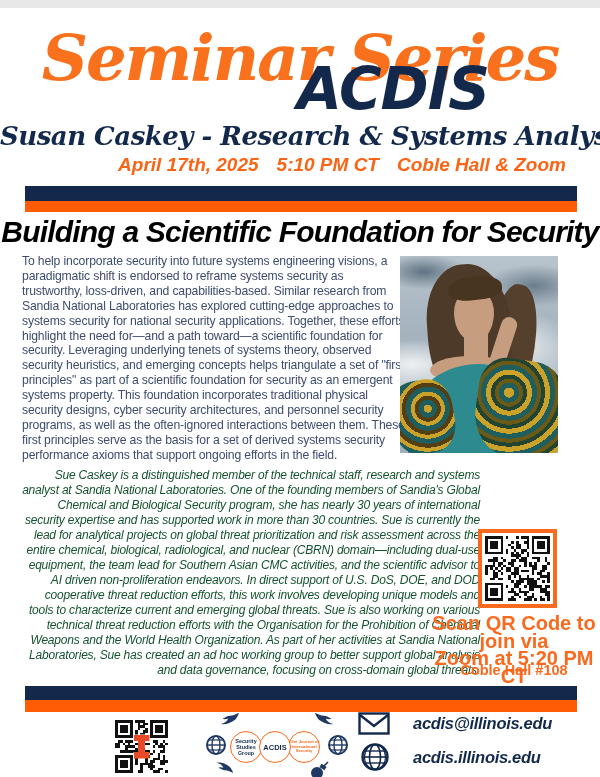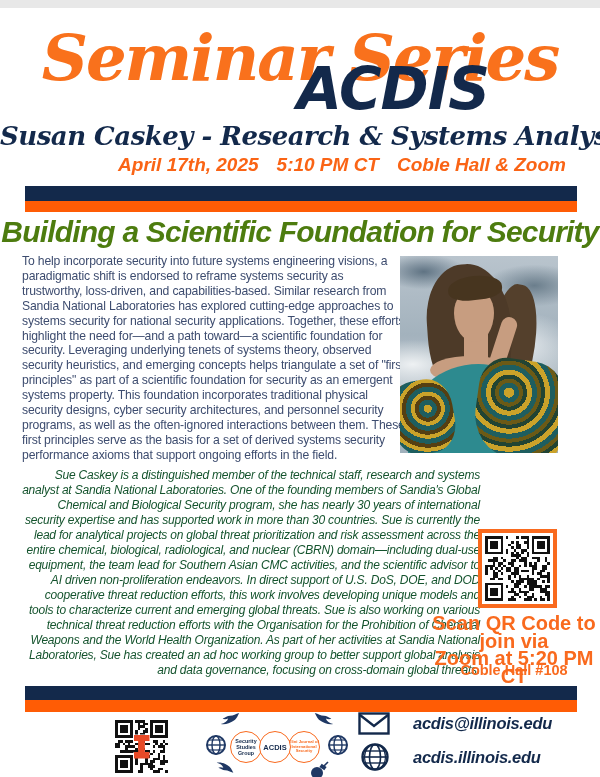--- a/index.html
+++ b/index.html
@@ -19,21 +19,21 @@
   .date-row{position:absolute;top:146px;left:84px;right:0;display:flex;justify-content:center;
     gap:18px;font-style:italic;font-weight:bold;font-size:19px;color:#FA6415;white-space:nowrap;}
 
   .bar{position:absolute;left:25px;width:552px;}
   .bar-navy{top:178px;height:15px;background:#13294B;}
   .bar-orange{top:193px;height:11px;background:#FF5C05;}
 
   
   .talk-title{position:absolute;top:205px;left:0;right:0;text-align:center;
     font-style:italic;font-weight:bold;font-size:30px;line-height:38px;
-    color:#4d7c0f;letter-spacing:-0.8px;white-space:nowrap;}
+    color:#000000;letter-spacing:-0.8px;white-space:nowrap;}
   .abstract{position:absolute;top:246px;left:22px;width:384px;
     font-size:12.2px;line-height:14.9px;color:#3D4C6F;letter-spacing:-0.15px;text-align:left;}
   .bio{position:absolute;top:460px;left:22px;width:458px;font-style:italic;
     font-size:12px;line-height:15px;color:#14532d;letter-spacing:-0.2px;text-align:right;}
 
   
   .photo{position:absolute;left:400px;top:248px;width:158px;height:197px;overflow:hidden;}
   .photo>div{position:absolute;}
   .ph-sky{inset:0;background:
     radial-gradient(60px 25px at 15% 8%, #5f7383 0%, transparent 70%),

